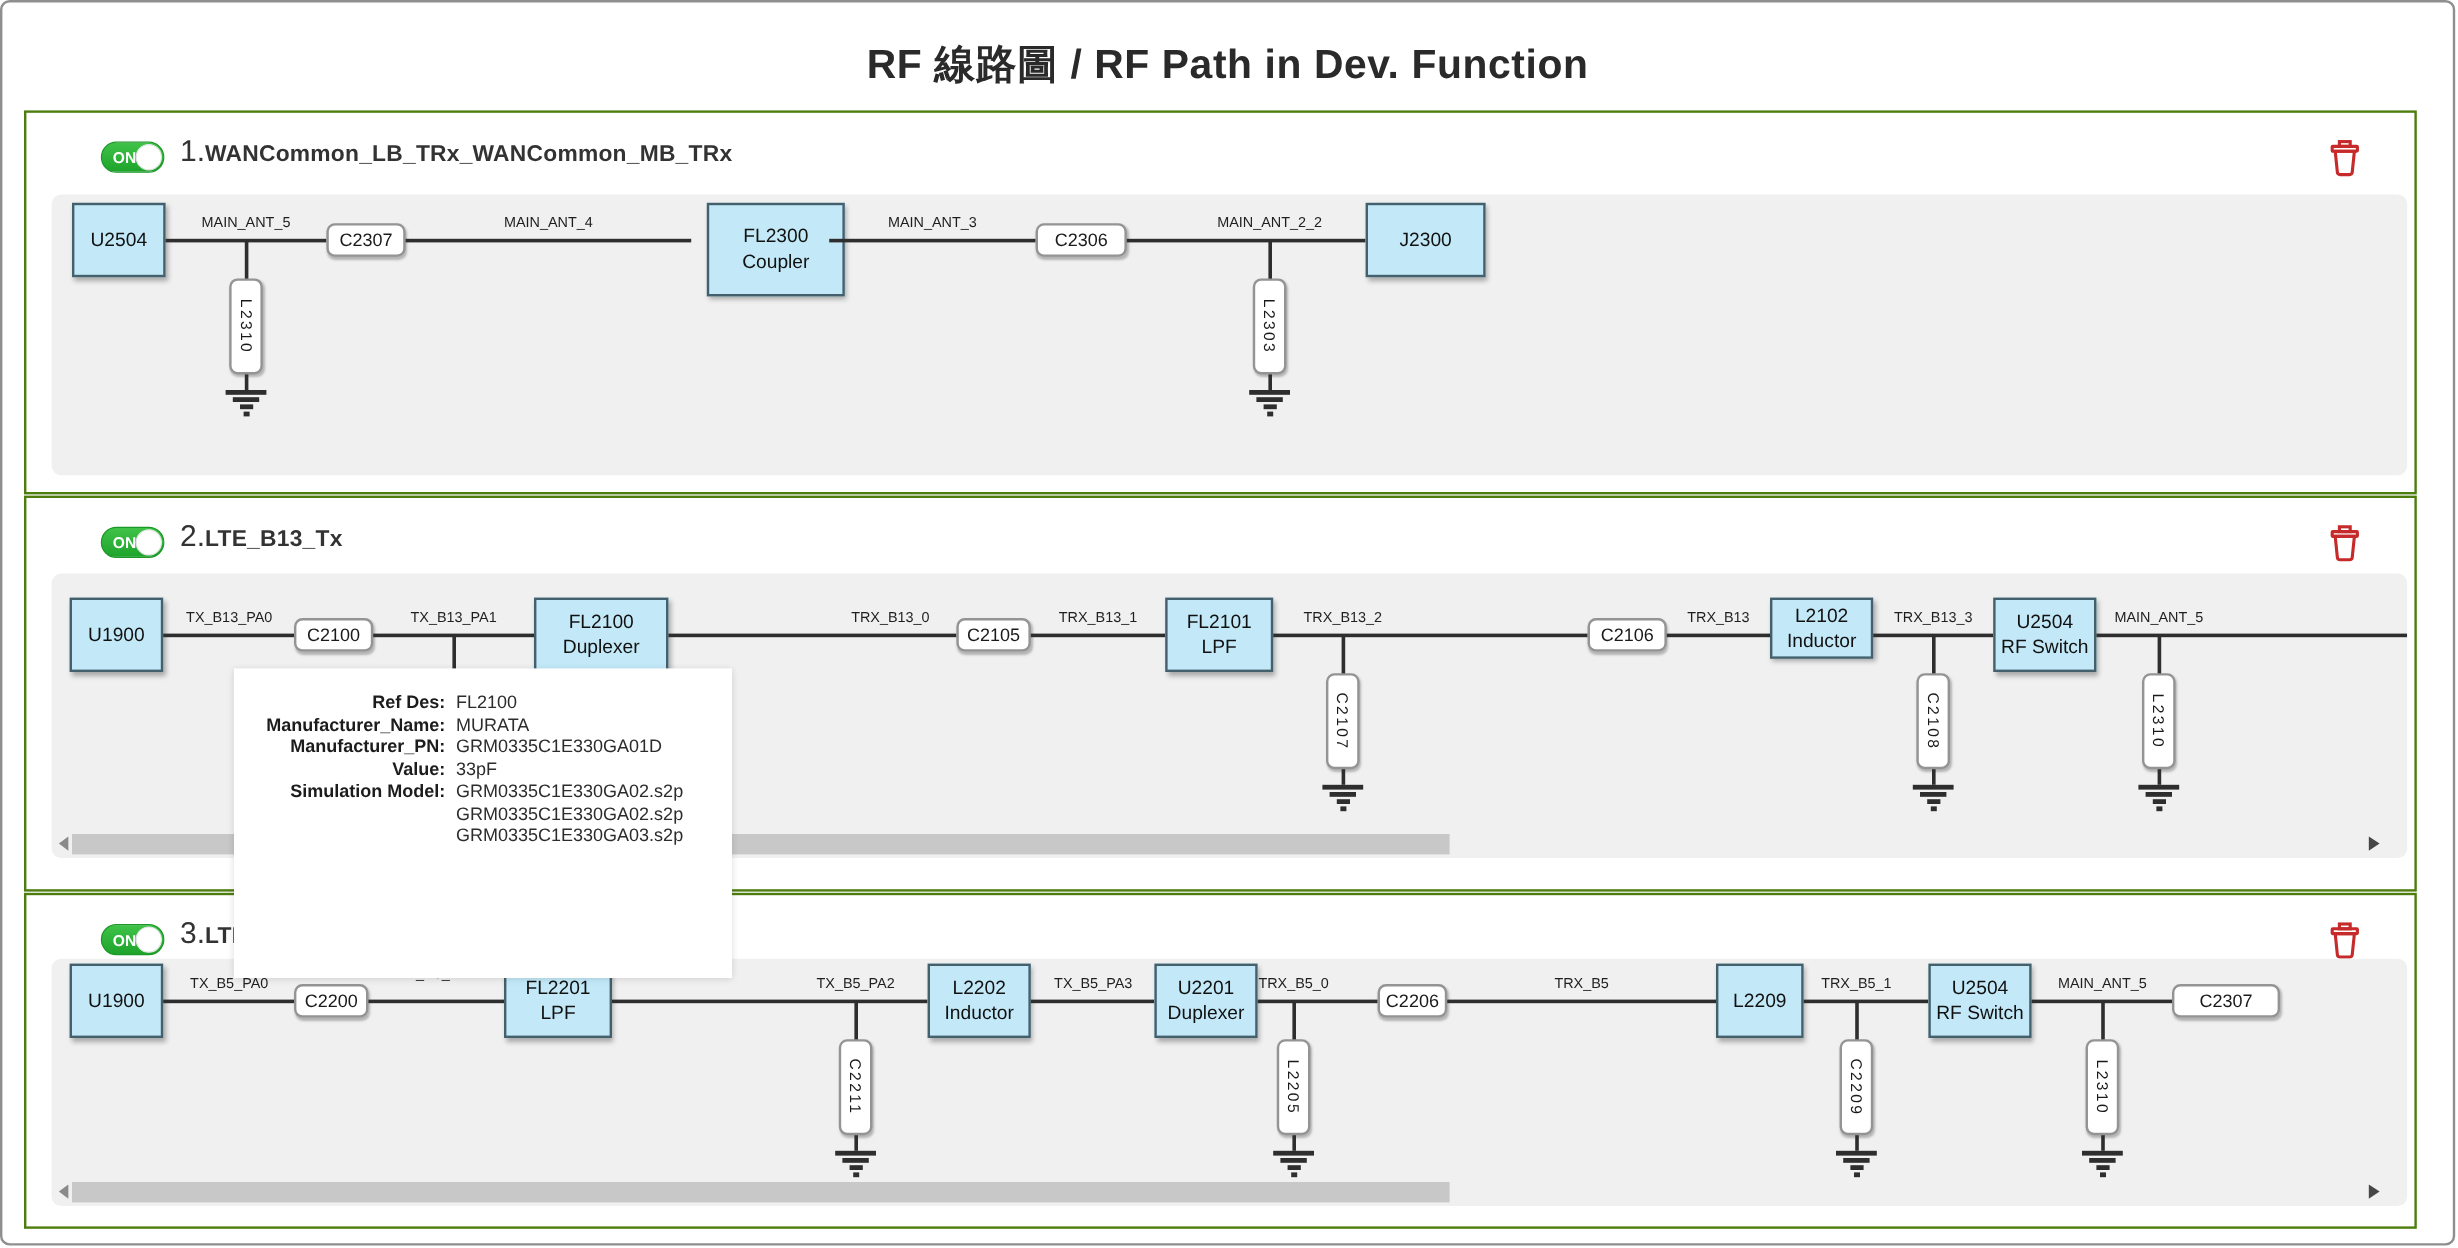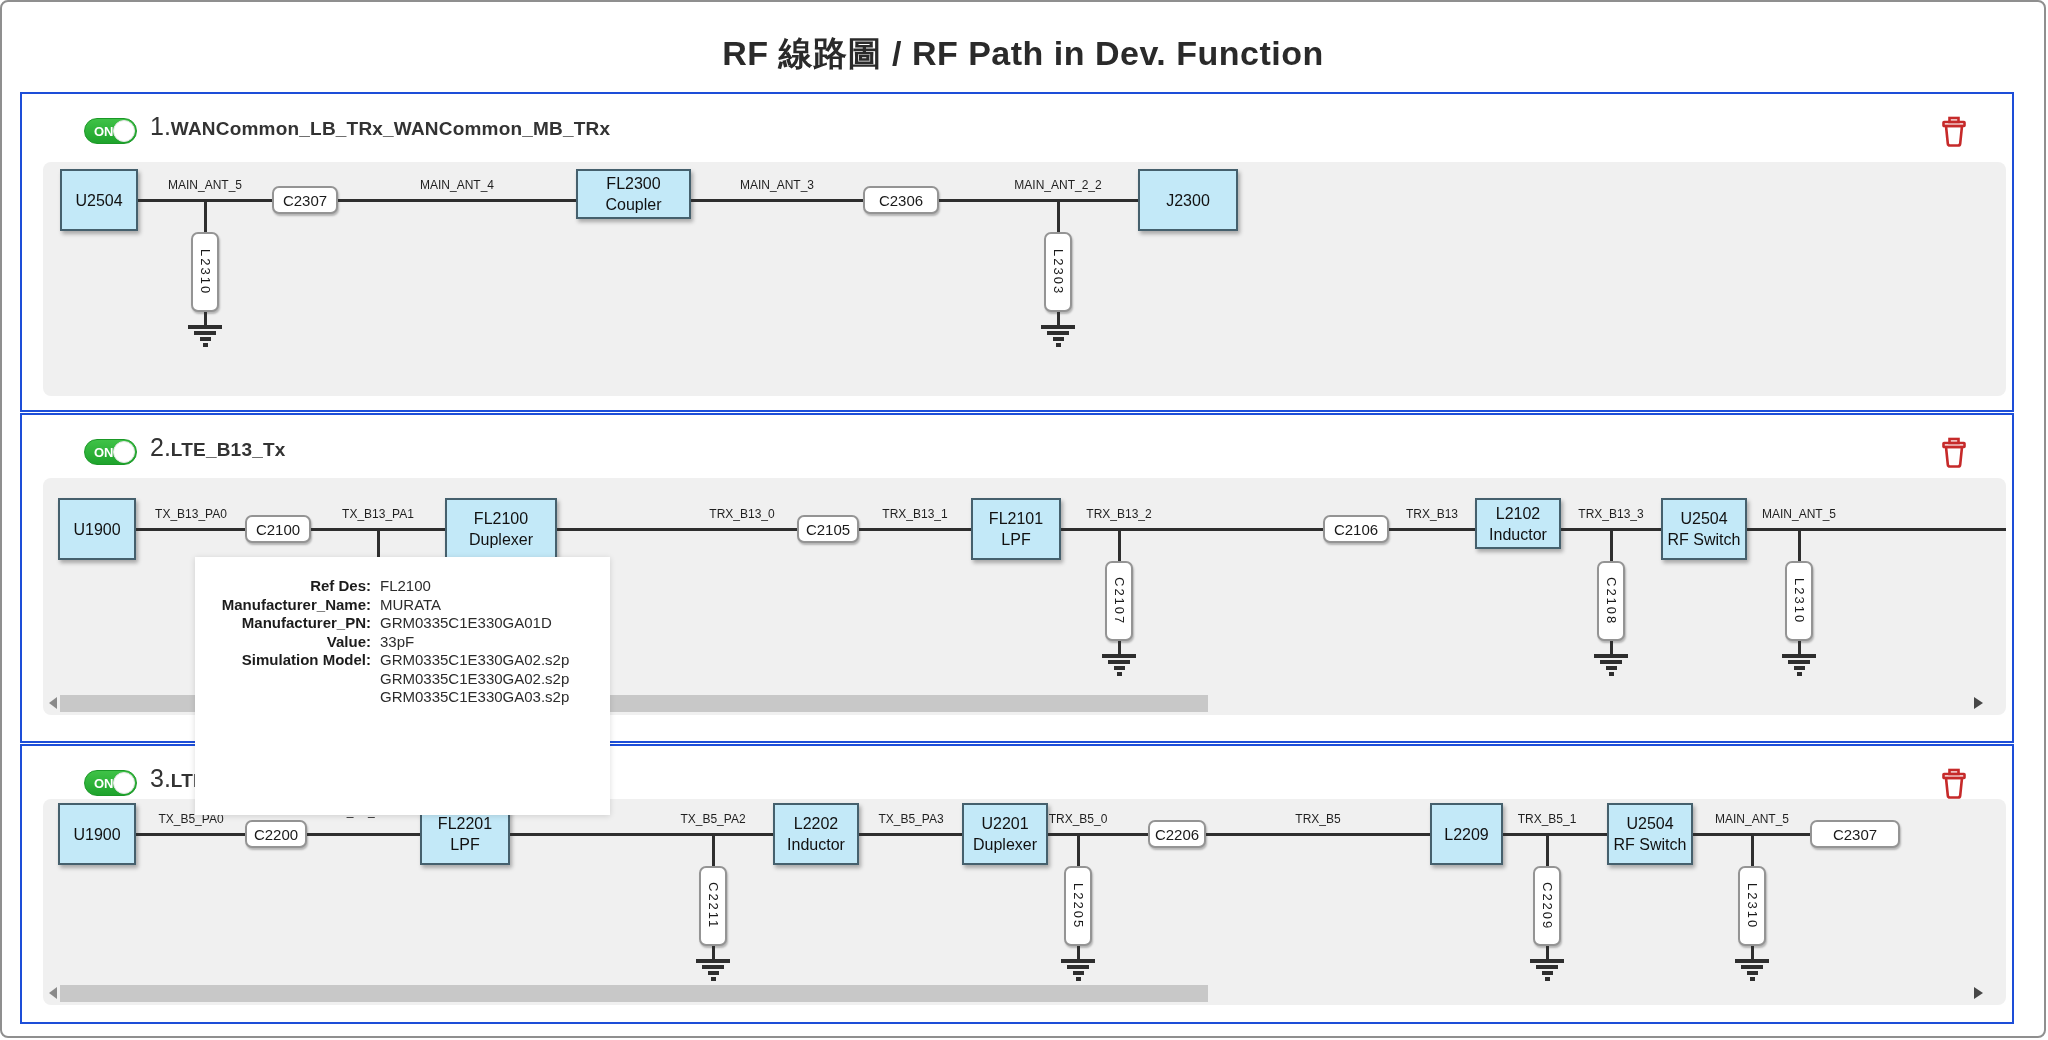--- a/index.html
+++ b/index.html
@@ -1,19 +1,19 @@
 <!DOCTYPE html>
 <html><head>
 <meta charset="utf-8">
 <style>
   html,body{margin:0;padding:0;background:#fff;}
   body{width:2048px;height:1040px;font-family:"Liberation Sans",sans-serif;}
   .page{position:relative;width:2042px;height:1034px;margin:0;border:2px solid #8f8f8f;border-radius:8px;background:#fff;overflow:hidden;}
   .page-title{position:absolute;top:29px;left:0;right:0;text-align:center;font-size:34px;font-weight:bold;color:#2a2a2a;letter-spacing:0.5px;}
-  .section{position:absolute;left:18px;width:1990px;background:#fff;border:2px solid #1d4ed8;}
+  .section{position:absolute;left:18px;width:1990px;background:#fff;border:2px solid #4d7c0f;}
   #section-0{top:90px;height:316px;}
   #section-1{top:411px;height:326px;}
   #section-2{top:742px;height:276px;}
   .toggle{position:absolute;left:62px;top:24px;width:53px;height:26px;border-radius:14px;background:linear-gradient(#3fc247,#1ea32c);border:1px solid #1b9827;box-sizing:border-box;cursor:pointer;}
   .toggle-label{position:absolute;left:9px;top:5px;color:#fff;font-size:13px;font-weight:bold;}
   .toggle-knob{position:absolute;right:1px;top:1px;width:22px;height:22px;border-radius:50%;background:#fff;border:1px solid #e2e6e2;box-sizing:border-box;}
   .sec-title{position:absolute;left:128px;top:18px;color:#333;white-space:nowrap;}
   .sec-num{font-size:25px;font-weight:400;}
   .sec-name{font-size:19px;font-weight:bold;letter-spacing:0.2px;}
   .trash-btn{position:absolute;right:44px;top:22px;width:28px;height:32px;background:none;border:none;padding:0;cursor:pointer;}
@@ -74,21 +74,21 @@
         <div class="stub" style="left: 161px; top: 150px; height: 13px;"></div>
         <div class="ground" style="left: 144px; top: 163px;">
           <i class="g1"></i>
           <i class="g2"></i>
           <i class="g3"></i>
           <i class="g4"></i>
         </div>
         <div class="series" style="left: 229px; top: 24px; width: 66px; height: 28px;">C2307</div>
         <div class="wire" style="left: 295px; top: 37px; width: 238px;"></div>
         <div class="net-label" style="left: 414px; top: 16px;">MAIN_ANT_4</div>
-        <div class="chip" style="left: 533px; top: 7px; width: 115px; height: 50px;">
+        <div class="chip" style="left: 546px; top: 7px; width: 115px; height: 78px;">
           <div>FL2300</div>
           <div>Coupler</div>
         </div>
         <div class="wire" style="left: 648px; top: 37px; width: 172px;"></div>
         <div class="net-label" style="left: 734px; top: 16px;">MAIN_ANT_3</div>
         <div class="series" style="left: 820px; top: 24px; width: 76px; height: 28px;">C2306</div>
         <div class="wire" style="left: 896px; top: 37px; width: 199px;"></div>
         <div class="net-label" style="left: 1015px; top: 16px;">MAIN_ANT_2_2</div>
         <div class="stub" style="left: 1014px; top: 38px; height: 33px;"></div>
         <div class="shunt" style="left: 1001px; top: 70px; width: 28px; height: 80px;">

